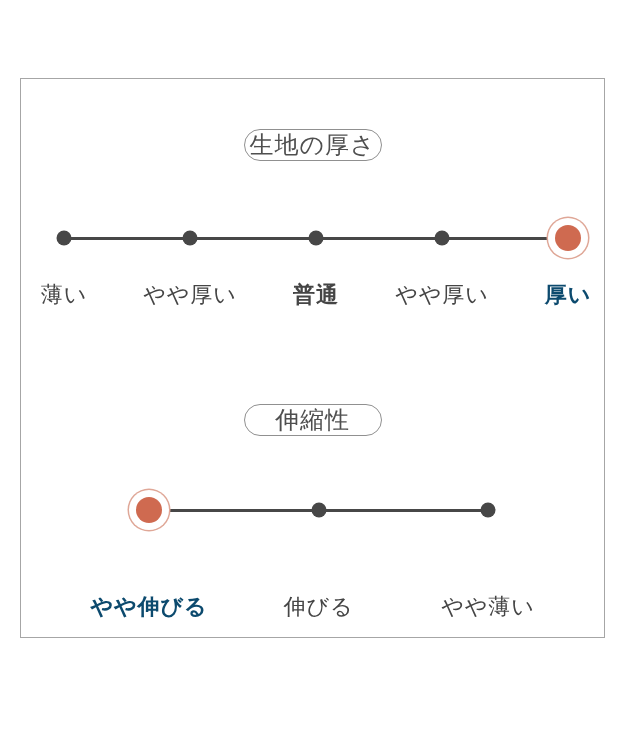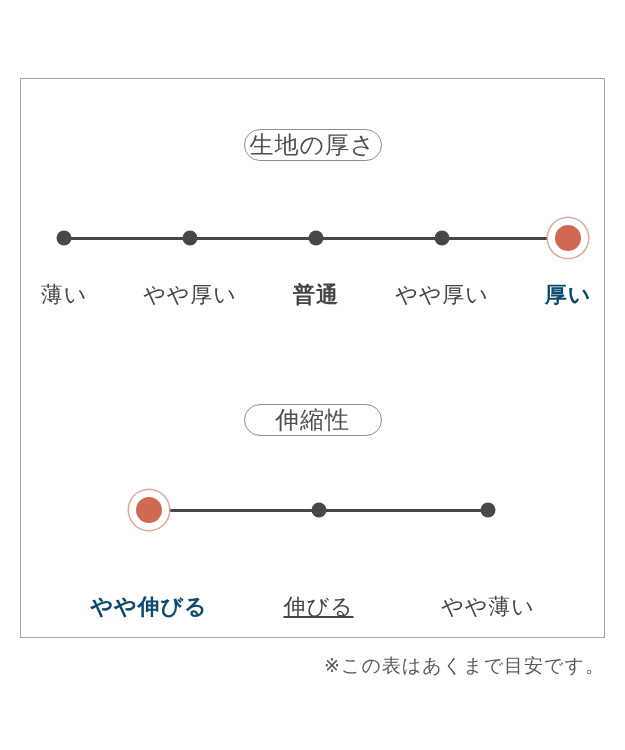--- a/index.html
+++ b/index.html
@@ -137,22 +137,21 @@
 
     <section class="scale scale-stretch">
       <div class="pill">
         <span>伸縮性</span>
       </div>
       <div class="track-area">
         <div class="track-line"></div>
       <div class="dot selected" style="left: 0%;"></div>
           <div class="option-label selected" style="left: 0%;">やや伸びる</div>
           <div class="dot" style="left: 50%;"></div>
-          <div class="option-label" style="left: 50%; text-decoration: underline;">伸びる</div>
+          <div class="option-label" style="left: 50%;">伸びる</div>
           <div class="dot" style="left: 100%;"></div>
           <div class="option-label" style="left: 100%;">やや薄い</div>
         </div>
     </section>
 
   </div>
 
-  <div class="note">※この表はあくまで目安です。</div>
 </div>
 
 </body></html>

